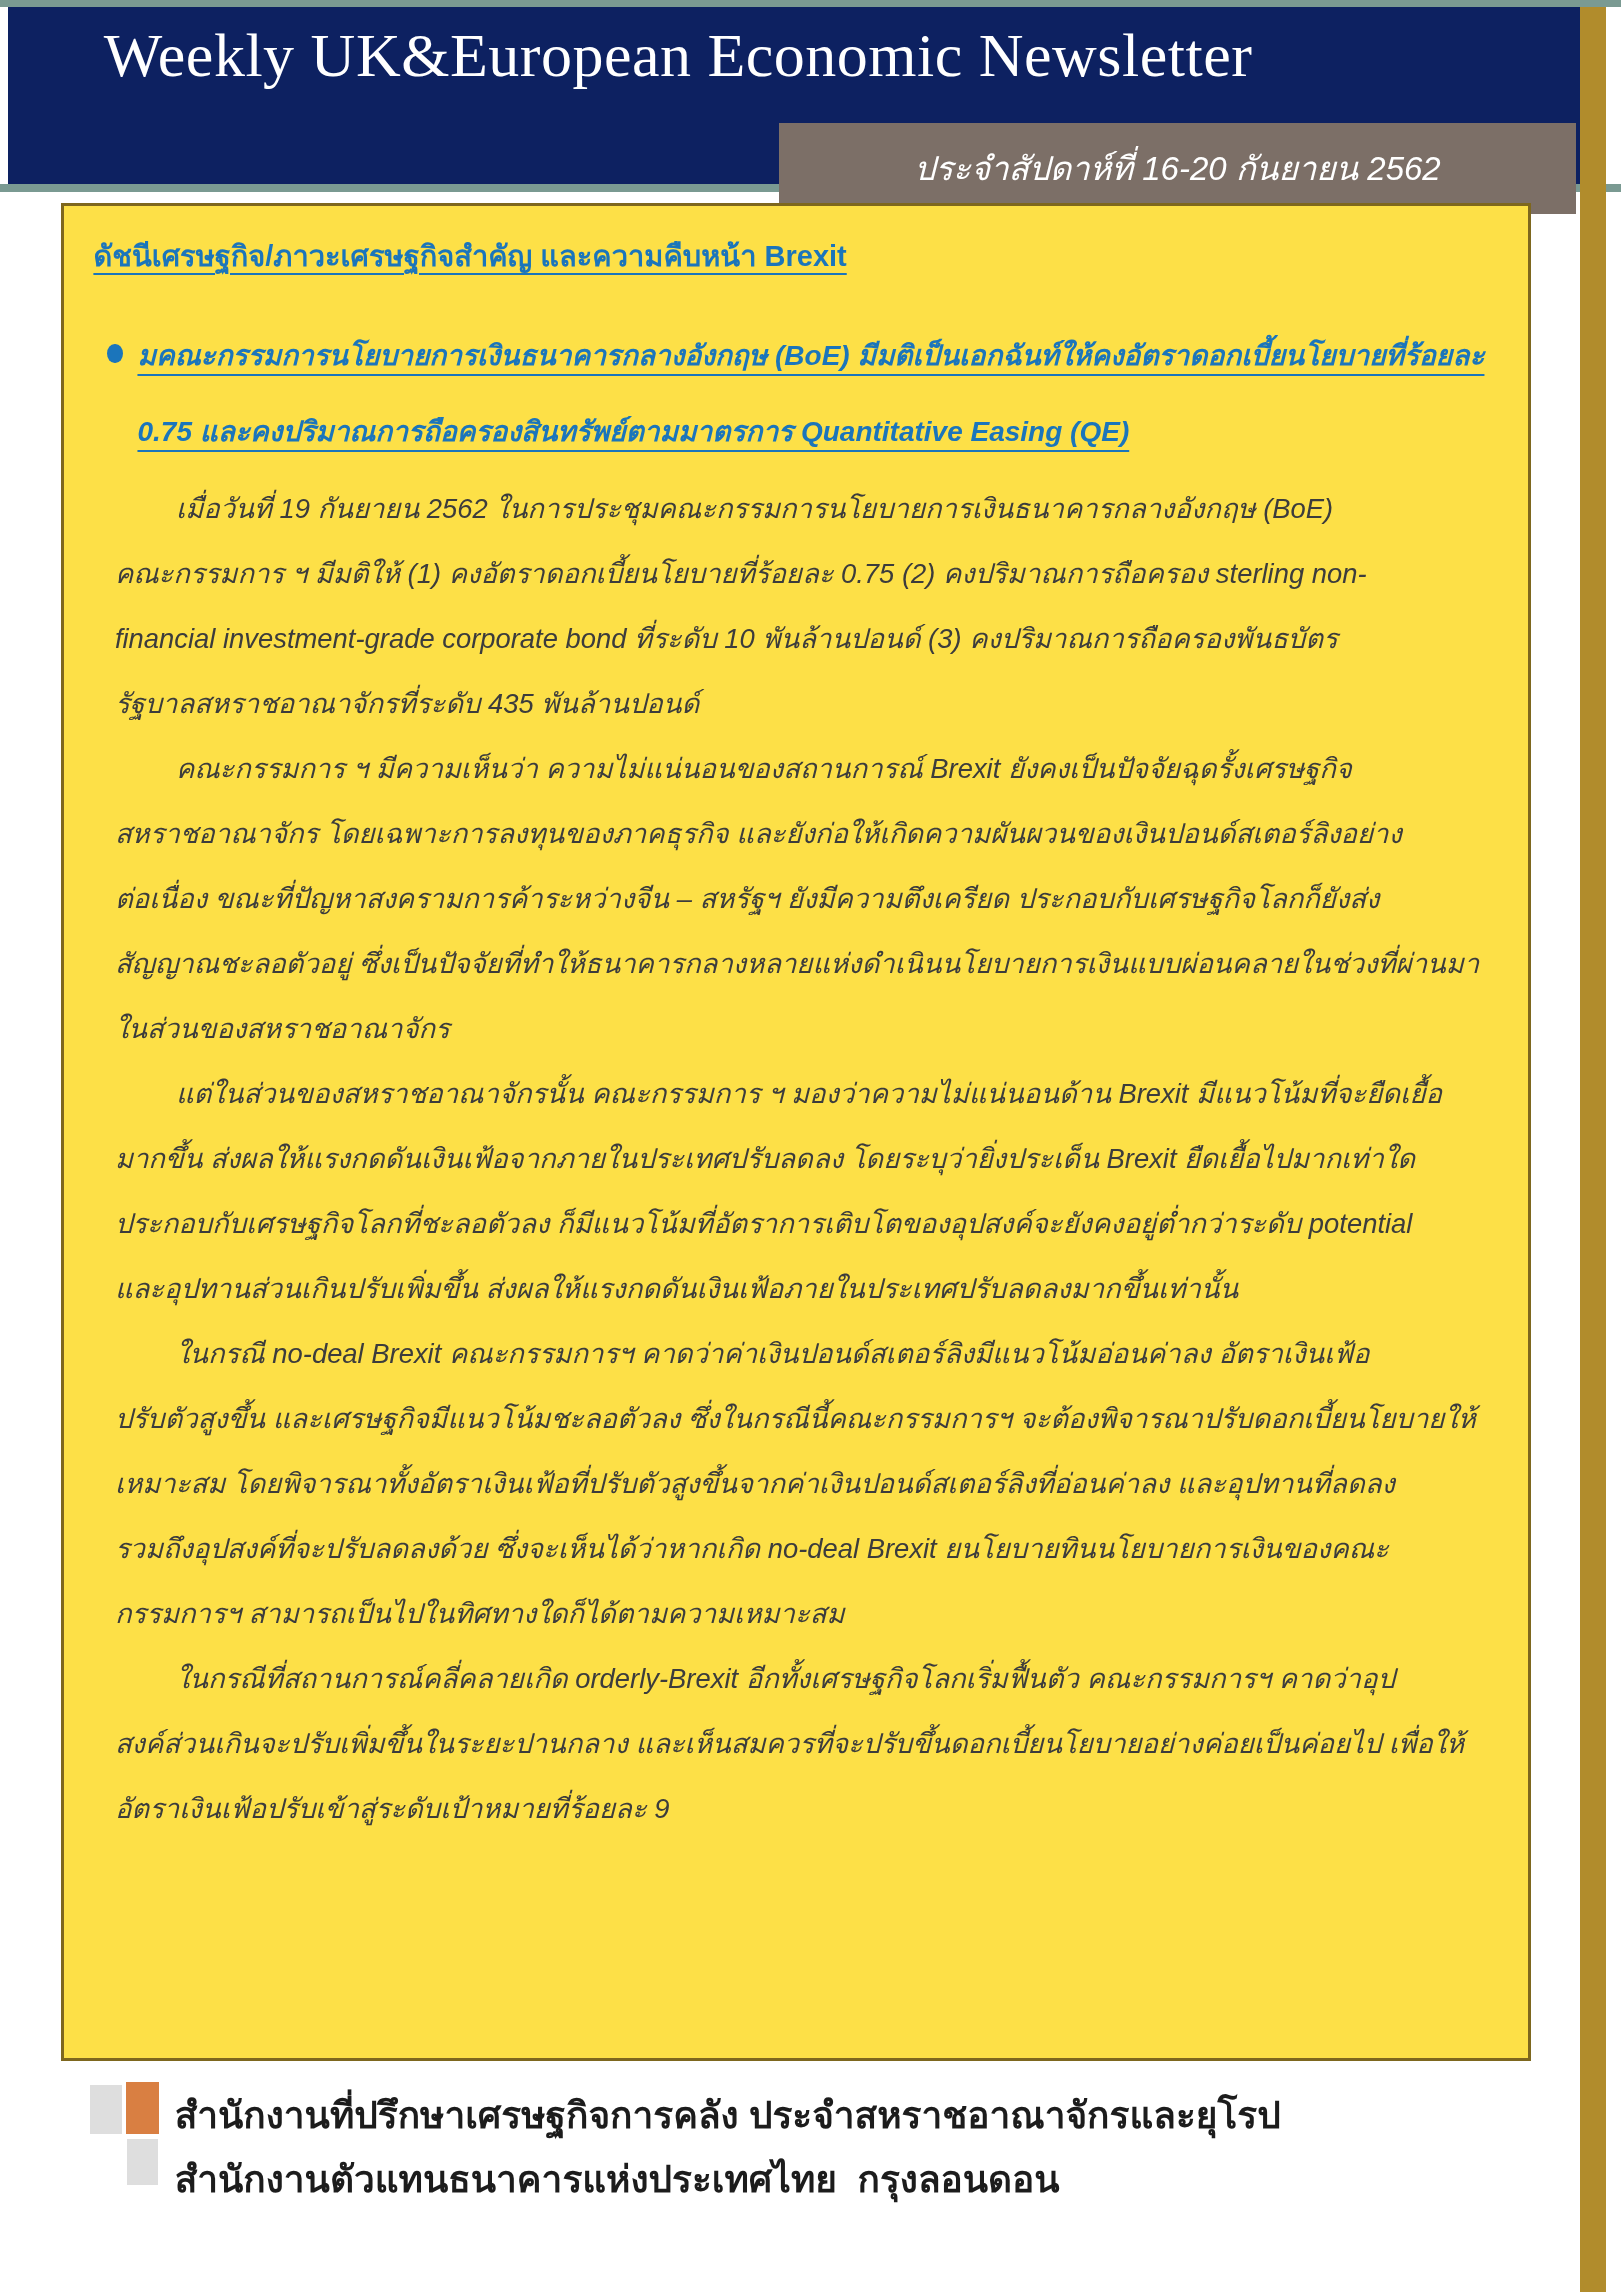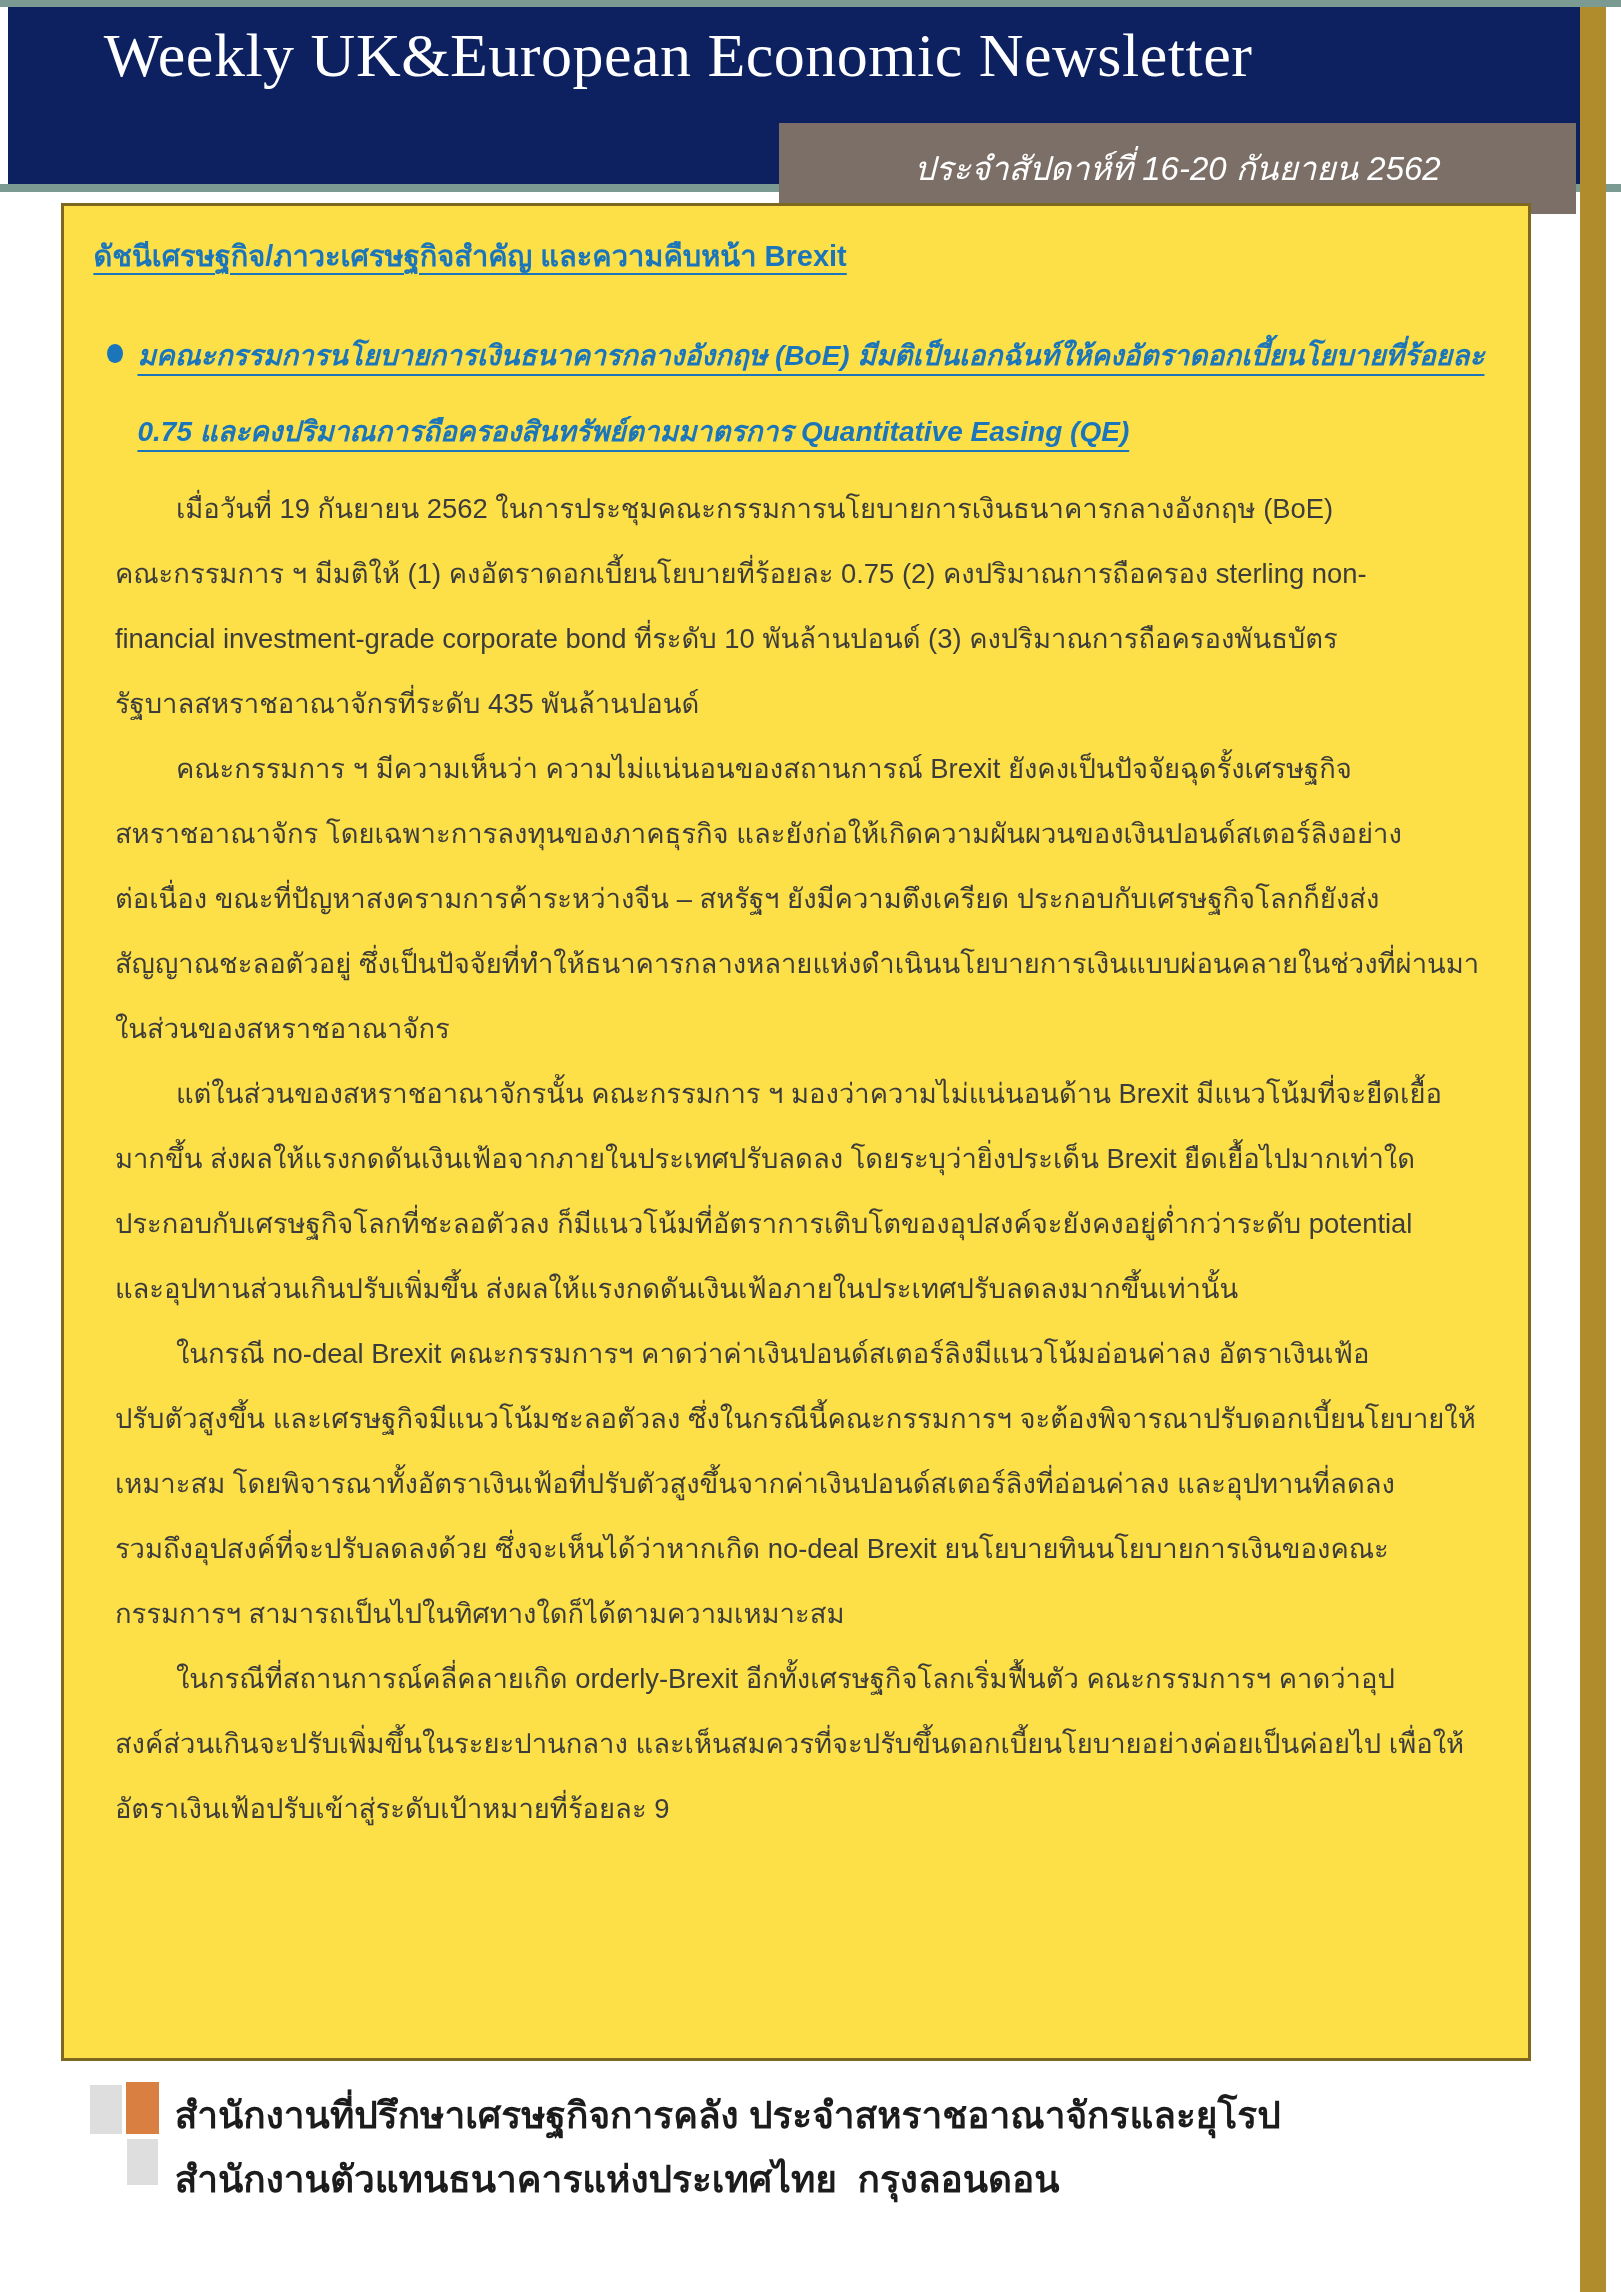--- a/index.html
+++ b/index.html
@@ -38,21 +38,21 @@
   }
   .bullet-item { display:flex; margin-left:15.7px; }
   .bullet-dot {
     flex:none; width:15.7px; height:19.6px; border-radius:50%;
     background:var(--blue,#1b75bb); margin:25.5px 14.7px 0 0;
   }
   .bullet-heading .line {
     color:var(--blue,#1b75bb); font-style:italic; font-weight:bold; font-size:28px;
     line-height:76px; text-decoration:underline; text-decoration-thickness:2px; text-underline-offset:8.8px;
   }
-  .body-text { margin:5.9px 3.9px 0 23.5px; }
+  .body-text { margin:5.9px 3.9px 0 23.5px;font-style:italic; }
   .paragraph { margin:0; }
   .paragraph .line { font-size:27.4px; line-height:65px; color:#3c3c3c; }
   .paragraph .line.first { text-indent:61px; }
 
   .footer { position:absolute; left:90px; top:2082px; display:flex; z-index:2; }
   .logo-mark { position:relative; width:71px; height:106px; flex:none; }
   .logo-sq-gray-top { position:absolute; left:0; top:2.9px; width:32px; height:49px; background:var(--lightgray,#dedede); }
   .logo-sq-orange   { position:absolute; left:36px; top:0; width:33px; height:52px; background:var(--orange,#d97f42); }
   .logo-sq-gray-bottom { position:absolute; left:37px; top:57px; width:31px; height:46px; background:var(--lightgray,#dedede); }
   .footer-lines { margin-left:13.7px; padding-top:2px; }

